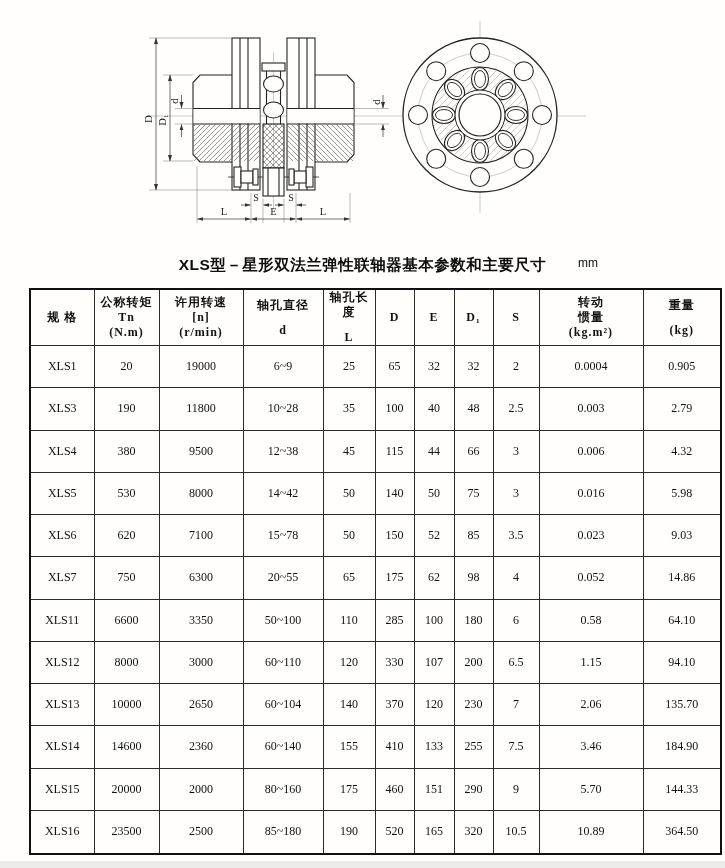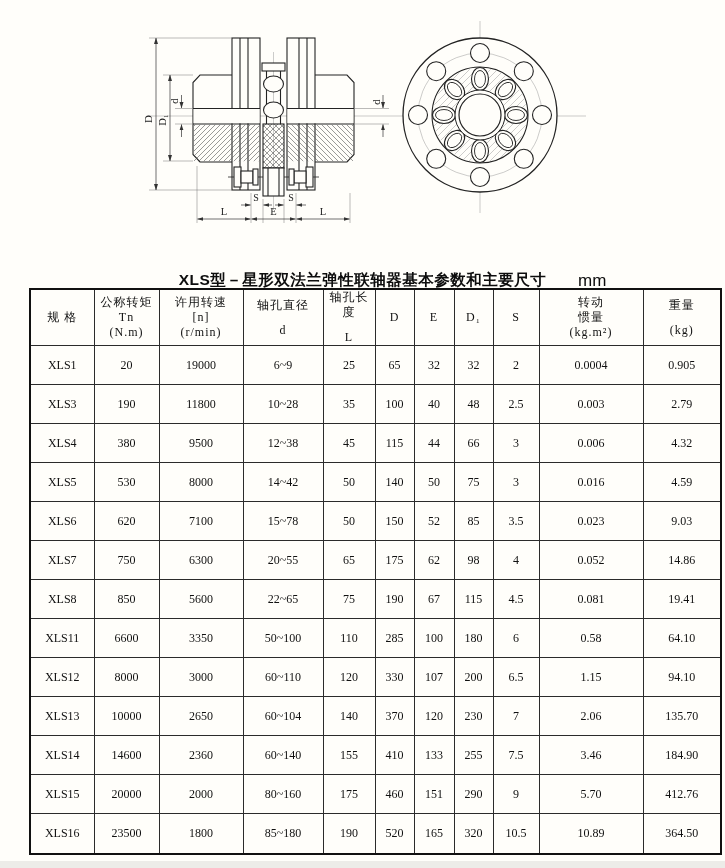--- a/index.html
+++ b/index.html
@@ -3,43 +3,43 @@
 <meta charset="utf-8">
 <style>
   * { margin:0; padding:0; box-sizing:border-box; }
   html,body { background:#fffefa; }
   .page {
     position:relative; width:725px; height:868px; background:#fffefa;
     font-family:"Liberation Serif","DejaVu Serif",serif; color:#111;
     overflow:hidden;
   }
   .drawing { position:absolute; left:0; top:0; }
-  .title-row { position:absolute; left:0; top:255px; width:725px; height:24px;margin-top:15px; }
+  .title-row { position:absolute; left:0; top:255px; width:725px; height:24px; }
   .page-title {
     position:absolute; left:0; width:725px; text-align:center;
     font-family:"Liberation Sans","DejaVu Sans",sans-serif;
     font-weight:bold; font-size:15.5px; letter-spacing:0.5px; color:#0d0d0d;
   }
   .unit-label {
     position:absolute; left:578px; top:1px;
     font-family:"Liberation Sans","DejaVu Sans",sans-serif;
-    font-size:17px; color:#0d0d0d;
+    font-size:12px; color:#0d0d0d;
   }
   .table-wrap { position:absolute; left:29px; top:288px; width:691px; height:567px; }
   table.spec {
     width:691px; height:567px; border-collapse:collapse; table-layout:fixed;
     border:2px solid #111; background:#fffefa;
   }
   table.spec th, table.spec td {
     border:1px solid #2b2b2b; text-align:center; vertical-align:middle;
     font-size:12px; color:#111; overflow:hidden; padding:0 1px;
   }
   table.spec thead tr { height:52px; }
   table.spec th {
-    font-weight:normal; letter-spacing:1px;
+    font-weight:bold; letter-spacing:1px;
   }
   th .hl { line-height:1.25; }
   th.spread { vertical-align:middle; }
   th.spread .hl.first { margin-bottom:10px; }
   .bottom-strip {
     position:absolute; left:0; top:861px; width:725px; height:7px; background:#edecE8;
     background:#edece8;
   }
 </style>
 </head>
@@ -307,21 +307,21 @@
             <td>XLS5</td>
             <td>530</td>
             <td>8000</td>
             <td>14~42</td>
             <td>50</td>
             <td>140</td>
             <td>50</td>
             <td>75</td>
             <td>3</td>
             <td>0.016</td>
-            <td>4.59</td>
+            <td>5.98</td>
           </tr>
           <tr>
             <td>XLS6</td>
             <td>620</td>
             <td>7100</td>
             <td>15~78</td>
             <td>50</td>
             <td>150</td>
             <td>52</td>
             <td>85</td>
@@ -336,33 +336,20 @@
             <td>20~55</td>
             <td>65</td>
             <td>175</td>
             <td>62</td>
             <td>98</td>
             <td>4</td>
             <td>0.052</td>
             <td>14.86</td>
           </tr>
           <tr>
-            <td>XLS8</td>
-            <td>850</td>
-            <td>5600</td>
-            <td>22~65</td>
-            <td>75</td>
-            <td>190</td>
-            <td>67</td>
-            <td>115</td>
-            <td>4.5</td>
-            <td>0.081</td>
-            <td>19.41</td>
-          </tr>
-          <tr>
             <td>XLS11</td>
             <td>6600</td>
             <td>3350</td>
             <td>50~100</td>
             <td>110</td>
             <td>285</td>
             <td>100</td>
             <td>180</td>
             <td>6</td>
             <td>0.58</td>
@@ -411,26 +398,26 @@
             <td>XLS15</td>
             <td>20000</td>
             <td>2000</td>
             <td>80~160</td>
             <td>175</td>
             <td>460</td>
             <td>151</td>
             <td>290</td>
             <td>9</td>
             <td>5.70</td>
-            <td>412.76</td>
+            <td>144.33</td>
           </tr>
           <tr>
             <td>XLS16</td>
             <td>23500</td>
-            <td>1800</td>
+            <td>2500</td>
             <td>85~180</td>
             <td>190</td>
             <td>520</td>
             <td>165</td>
             <td>320</td>
             <td>10.5</td>
             <td>10.89</td>
             <td>364.50</td>
           </tr>
         </tbody>

